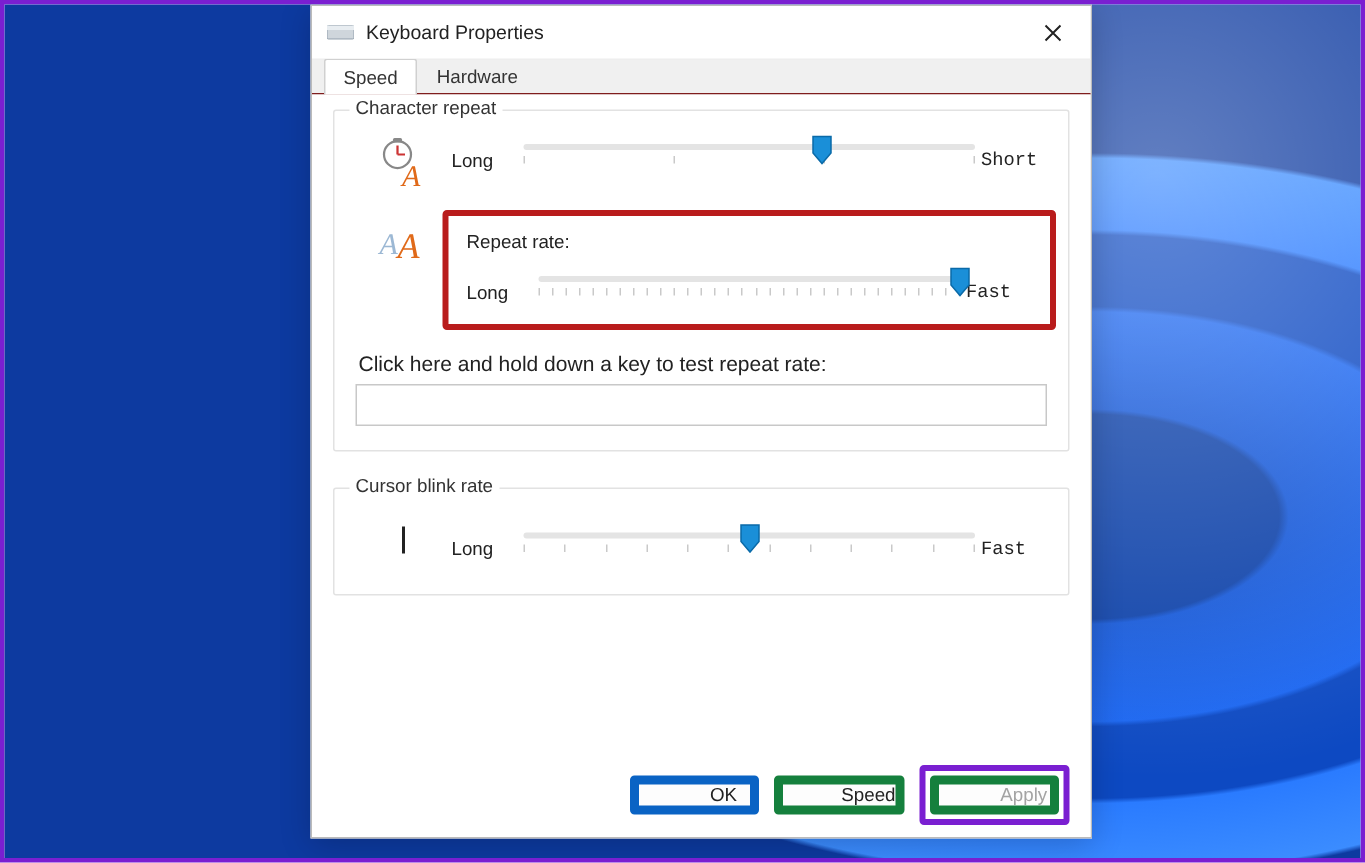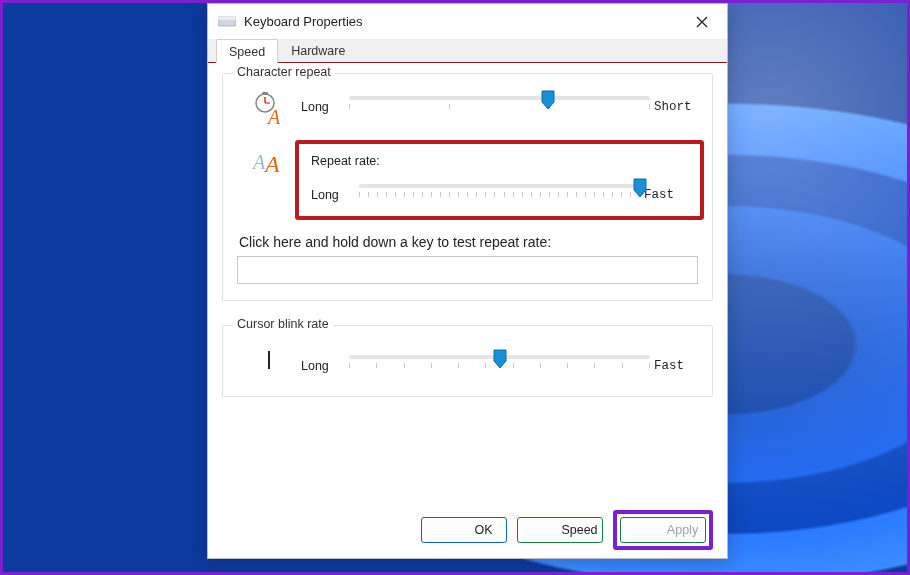--- a/index.html
+++ b/index.html
@@ -71,21 +71,21 @@
     padding: 2px 6px; font-size: 13px;
   }
   .cursor-row { display: flex; align-items: center; }
   .blinkicon { width: 64px; display: flex; justify-content: center; align-items: center; height: 40px; }
   .blinkicon .caret { width: 2px; height: 18px; background: #222; }
   .buttonbar {
     height: 56px; display: flex; align-items: center; justify-content: flex-end;
     gap: 10px; padding: 0 14px; background: #fff;
   }
   .btn {
-    min-width: 86px; height: 26px; border: 1px solid #15803d; background: #fdfdfd;
+    min-width: 86px; height: 26px; border: 6px solid #15803d; background: #fdfdfd;
     font-size: 12.5px; color: #222; border-radius: 3px; cursor: pointer;
     display: flex; align-items: center; justify-content: center; padding-left: 39px;
   }
   .btn.default { border-color: #0a63c4; }
   .btn.disabled { color: #a3a3a3; }
   .btn-highlight { border: 4px solid #7a1fd1; border-radius: 3px; padding: 3px; }
   .btn-highlight .btn { min-width: 86px; }
 </style>
 </head>
 <body>

